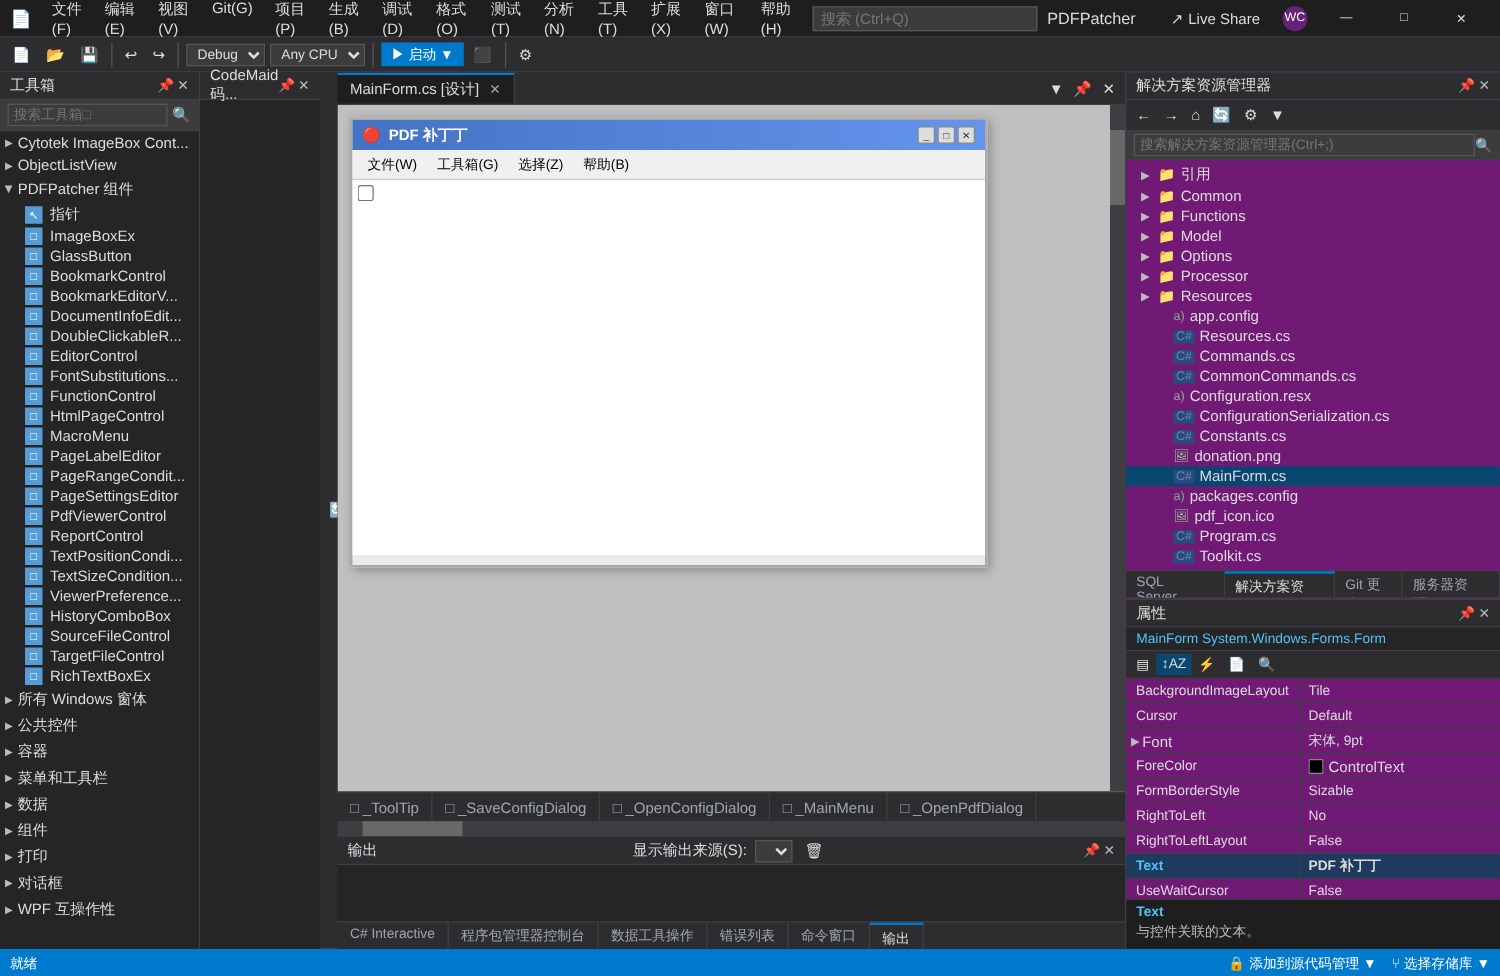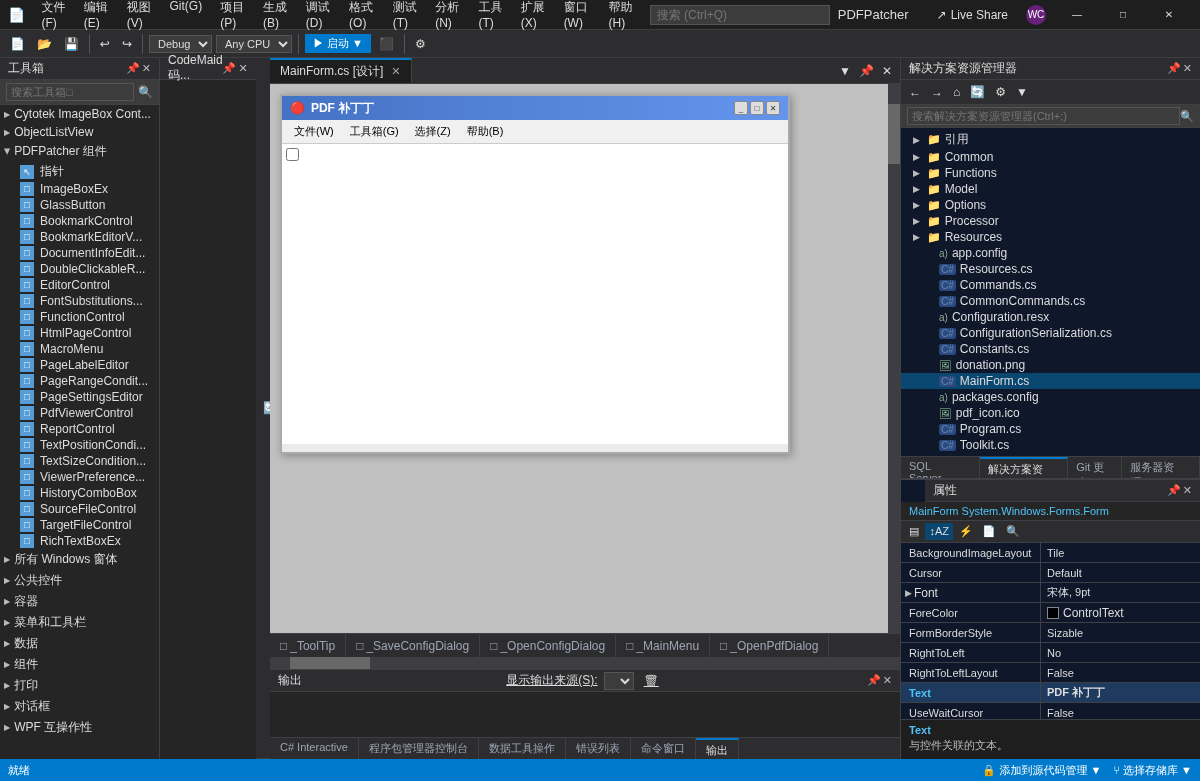--- a/index.html
+++ b/index.html
@@ -258,21 +258,21 @@
       display: flex;
       flex-direction: column;
     }
     .output-header {
       background: #2d2d30;
       padding: 3px 8px;
       display: flex; align-items: center; justify-content: space-between;
       border-bottom: 1px solid #3f3f46;
       height: 22px;
     }
-    .output-toolbar { display: flex; align-items: center; gap: 6px; text-decoration: underline; }
+    .output-toolbar { display: flex; align-items: center; gap: 6px; }
     .output-select {
       background: #3c3c3c;
       border: 1px solid #555;
       color: #dcdcdc;
       padding: 1px 4px;
       font-size: 11px;
     }
     .output-content { padding: 4px 8px; color: #dcdcdc; font-size: 11px; flex: 1; }
     .output-tabs {
       background: #2d2d30;
@@ -285,21 +285,21 @@
       font-size: 11px;
       color: #9da5b4;
       cursor: pointer;
       border-right: 1px solid #3f3f46;
     }
     .output-tab.active { color: #dcdcdc; border-top: 2px solid #007acc; }
 
     
     .right-panel {
       width: 300px;
-      background: #0f172a;
+      background: #701a75;
       border-left: 1px solid #3f3f46;
       display: flex;
       flex-direction: column;
     }
     .solution-panel {
       flex: 1;
       display: flex;
       flex-direction: column;
       border-bottom: 1px solid #3f3f46;
       overflow: hidden;
@@ -349,21 +349,20 @@
       flex-direction: column;
       border-top: 1px solid #3f3f46;
     }
     .properties-header {
       background: #2d2d30;
       padding: 3px 8px;
       font-size: 11px;
       border-bottom: 1px solid #3f3f46;
       display: flex; justify-content: space-between; align-items: center;
       height: 22px;
-      margin-left: 24px;
     }
     .properties-object {
       padding: 3px 8px;
       font-size: 11px;
       background: #252526;
       border-bottom: 1px solid #3f3f46;
       color: #4fc3f7;
     }
     .properties-toolbar {
       background: #2d2d30;

